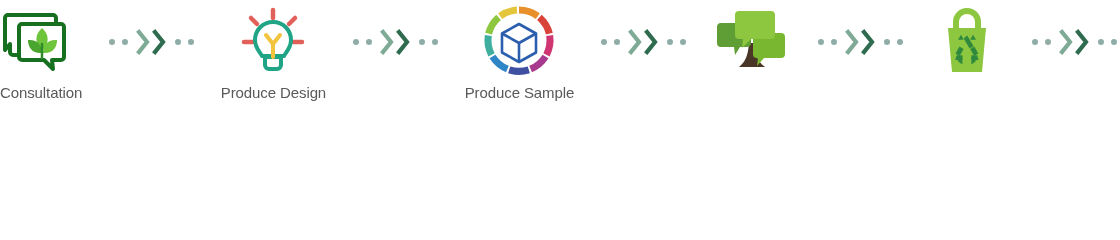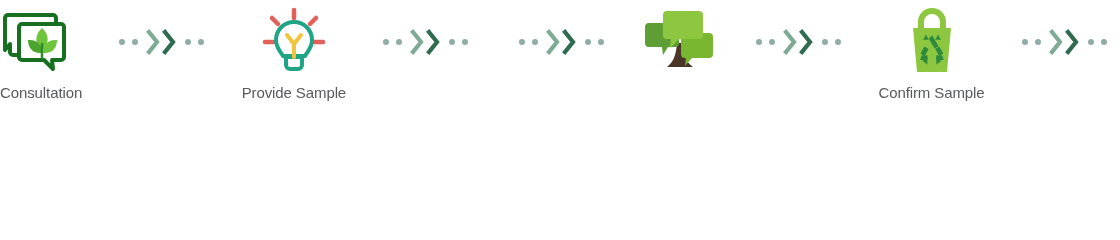--- a/index.html
+++ b/index.html
@@ -137,38 +137,63 @@
           <path d="M67 38 h-9"></path>
         </g>
 
         <path d="M38 18 c10 0 18 8 18 18 c0 8 -5 12 -7 16 h-22 c-2 -4 -7 -8 -7 -16 c0 -10 8 -18 18 -18 z" fill="#ffffff" stroke="#1fa585" stroke-width="4" stroke-linejoin="round"></path>
 
         <path d="M30 53 h16 v8 a4 4 0 0 1 -4 4 h-8 a4 4 0 0 1 -4 -4 z" fill="#ffffff" stroke="#1fa585" stroke-width="4" stroke-linejoin="round"></path>
 
         <path d="M31 31 L38 40 L45 31 M38 40 v13" fill="none" stroke="#f2c43d" stroke-width="4" stroke-linecap="round" stroke-linejoin="round"></path>
       </svg>
     </div>
-    <div class="step-label">Provide Sample</div>
-  </div>
-
-  <div class="connector">
-    <span class="dot"></span>
-    <span class="dot"></span>
-    <span class="chev-pair">
-      <svg class="chev" viewBox="0 0 15 26">
-          <path d="M3 3 L11 13 L3 23" fill="none" stroke="#7faa96" stroke-width="4.2" stroke-linecap="square"></path>
-        </svg>
-      <svg class="chev" viewBox="0 0 15 26">
-          <path d="M3 3 L11 13 L3 23" fill="none" stroke="#2e6b4f" stroke-width="4.2" stroke-linecap="square"></path>
-        </svg>
-    </span>
-    <span class="dot"></span>
-    <span class="dot"></span>
-  </div>
-
+    <div class="step-label">Produce Design</div>
+  </div>
+
+  <div class="connector">
+    <span class="dot"></span>
+    <span class="dot"></span>
+    <span class="chev-pair">
+      <svg class="chev" viewBox="0 0 15 26">
+          <path d="M3 3 L11 13 L3 23" fill="none" stroke="#7faa96" stroke-width="4.2" stroke-linecap="square"></path>
+        </svg>
+      <svg class="chev" viewBox="0 0 15 26">
+          <path d="M3 3 L11 13 L3 23" fill="none" stroke="#2e6b4f" stroke-width="4.2" stroke-linecap="square"></path>
+        </svg>
+    </span>
+    <span class="dot"></span>
+    <span class="dot"></span>
+  </div>
+
+  <div class="step">
+    <div class="step-icon">
+      <svg width="80" height="80" viewBox="0 0 80 80">
+        <g fill="none" stroke-width="7">
+
+          <path d="M40 8 A32 32 0 0 1 58.8 14.1" stroke="#e8902c"></path>
+          <path d="M60.4 15.3 A32 32 0 0 1 70.4 31.7" stroke="#d8443a"></path>
+          <path d="M70.7 33.6 A32 32 0 0 1 67.5 52.8" stroke="#cf3570"></path>
+          <path d="M66.5 54.5 A32 32 0 0 1 51.6 67.1" stroke="#a73a8e"></path>
+          <path d="M49.8 67.8 A32 32 0 0 1 30.2 67.8" stroke="#4050a0"></path>
+          <path d="M28.4 67.1 A32 32 0 0 1 13.5 54.5" stroke="#2f86c7"></path>
+          <path d="M12.5 52.8 A32 32 0 0 1 9.3 33.6" stroke="#3fae9e"></path>
+          <path d="M9.6 31.7 A32 32 0 0 1 19.6 15.3" stroke="#8dc63f"></path>
+          <path d="M21.2 14.1 A32 32 0 0 1 38 8.05" stroke="#e5c53a"></path>
+        </g>
+
+        <g fill="none" stroke="#2b5fae" stroke-width="2.6" stroke-linejoin="round">
+          <path d="M40 22 L57 31.5 L57 50.5 L40 60 L23 50.5 L23 31.5 Z"></path>
+          <path d="M23 31.5 L40 41 L57 31.5"></path>
+          <path d="M40 41 L40 60"></path>
+        </g>
+      </svg>
+    </div>
+    <div class="step-label">Produce Sample</div>
+  </div>
 
   <div class="connector">
     <span class="dot"></span>
     <span class="dot"></span>
     <span class="chev-pair">
       <svg class="chev" viewBox="0 0 15 26">
           <path d="M3 3 L11 13 L3 23" fill="none" stroke="#7faa96" stroke-width="4.2" stroke-linecap="square"></path>
         </svg>
       <svg class="chev" viewBox="0 0 15 26">
           <path d="M3 3 L11 13 L3 23" fill="none" stroke="#2e6b4f" stroke-width="4.2" stroke-linecap="square"></path>
@@ -225,21 +250,20 @@
           <path d="M45.3 42.6 L49.3 49.6 L45.1 52 L41.2 45 Z"></path>
           <path d="M27.6 51.2 L26.2 56 L33.4 56 L33.4 51.2 Z"></path>
           <path d="M48.2 51.2 L49.6 56 L42.4 56 L42.4 51.2 Z"></path>
           <path d="M33.4 52.6 L28.6 57 L33.4 60.4 Z"></path>
           <path d="M42.4 52.6 L47.2 57 L42.4 60.4 Z"></path>
           <path d="M34.8 35.8 L29 35.8 L32 30.8 Z"></path>
           <path d="M41.2 35.8 L47 35.8 L44 30.8 Z"></path>
         </g>
       </svg>
     </div>
-    <div class="step-label">Confirm Sample</div>
   </div>
 
   <div class="connector">
     <span class="dot"></span>
     <span class="dot"></span>
     <span class="chev-pair">
       <svg class="chev" viewBox="0 0 15 26">
           <path d="M3 3 L11 13 L3 23" fill="none" stroke="#7faa96" stroke-width="4.2" stroke-linecap="square"></path>
         </svg>
       <svg class="chev" viewBox="0 0 15 26">

